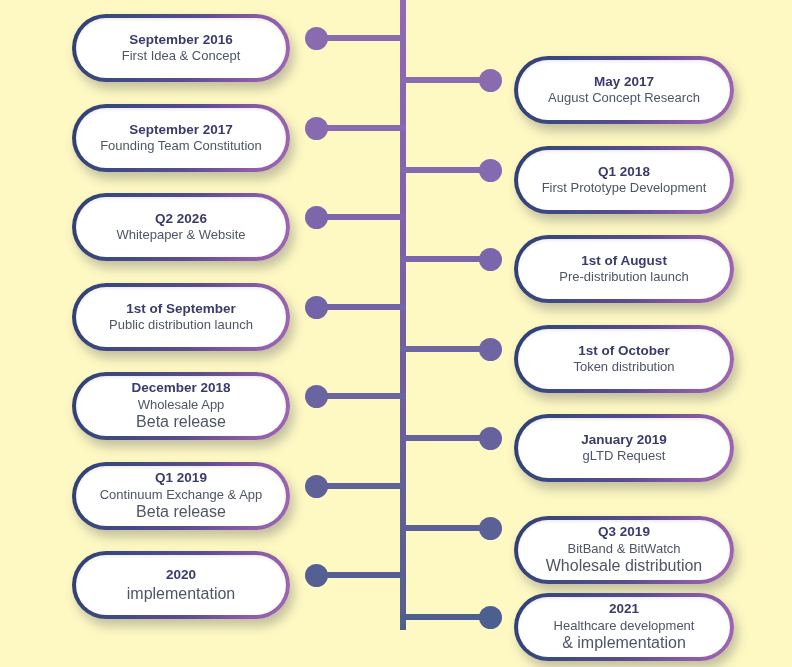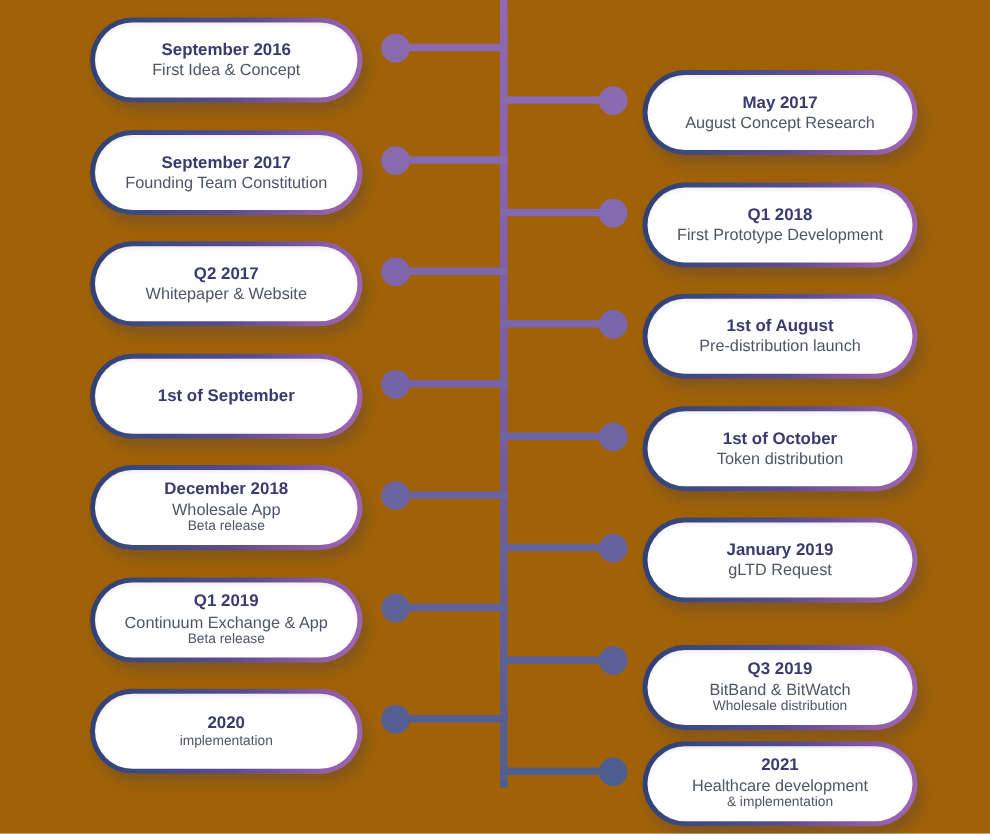--- a/index.html
+++ b/index.html
@@ -11,21 +11,21 @@
     width: 792px;
     height: 667px;
     font-family: "Liberation Sans", sans-serif;
     overflow: hidden;
   }
 
   #roadmap {
     position: relative;
     width: 792px;
     height: 667px;
-    background: #a16207;
+    background: #fef9c3;
   }
 
   
   .spine {
     position: absolute;
     left: 400px;
     top: 0px;
     width: 6px;
     height: 630px;
     background: linear-gradient(to bottom, #9268b8 0%, #8260b0 30%, #6f5d9e 60%, #53608f 100%);
@@ -93,21 +93,21 @@
     white-space: nowrap;
   }
   .card-sub {
     font-size: 13px;
     color: #4e5564;
     line-height: 1.2;
     text-align: right;
     white-space: nowrap;
   }
   .card-sub2 {
-    font-size: 11px;
+    font-size: 16px;
     color: #4e5564;
     line-height: 1.2;
     text-align: right;
     white-space: nowrap;
   }
 </style>
 </head>
 <body>
 
 <div id="roadmap">
@@ -129,29 +129,30 @@
       <div class="card left" style="top: 104px;">
         <div class="card-inner">
           <div class="card-title">September 2017</div>
           <div class="card-sub">Founding Team Constitution</div>
         </div>
       </div>
       <div class="conn left" style="top: 214px; background: rgb(125, 102, 172);"></div>
       <div class="dot" style="top: 206px; left: 305px; background: rgb(125, 102, 172);"></div>
       <div class="card left" style="top: 193px;">
         <div class="card-inner">
-          <div class="card-title">Q2 2017</div>
+          <div class="card-title">Q2 2026</div>
           <div class="card-sub">Whitepaper &amp; Website</div>
         </div>
       </div>
       <div class="conn left" style="top: 304px; background: rgb(114, 100, 166);"></div>
       <div class="dot" style="top: 296px; left: 305px; background: rgb(114, 100, 166);"></div>
       <div class="card left" style="top: 283px;">
         <div class="card-inner">
           <div class="card-title">1st of September</div>
+          <div class="card-sub">Public distribution launch</div>
         </div>
       </div>
       <div class="conn left" style="top: 393px; background: rgb(106, 100, 160);"></div>
       <div class="dot" style="top: 385px; left: 305px; background: rgb(106, 100, 160);"></div>
       <div class="card left" style="top: 372px;">
         <div class="card-inner">
           <div class="card-title">December 2018</div>
           <div class="card-sub">Wholesale App</div>
           <div class="card-sub2">Beta release</div>
         </div>

